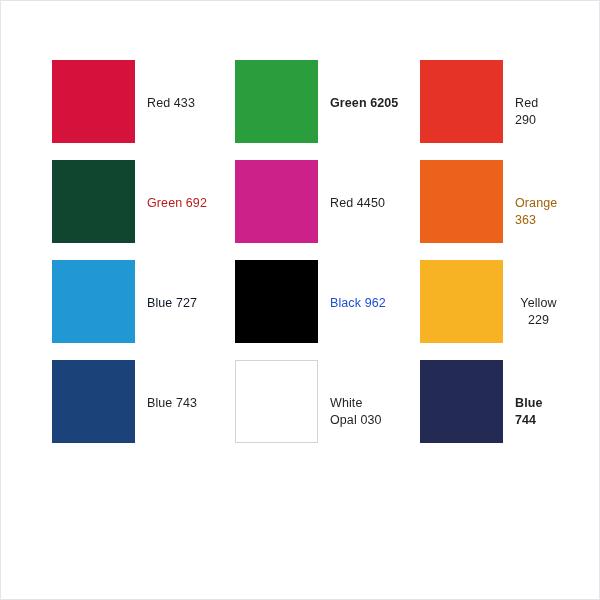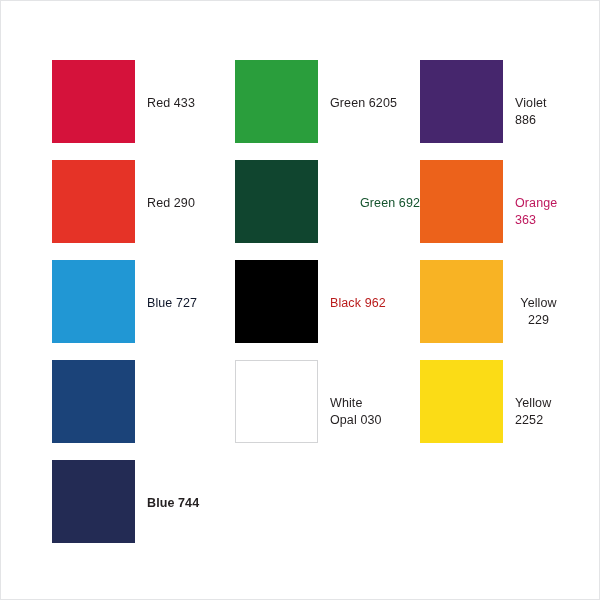--- a/index.html
+++ b/index.html
@@ -61,73 +61,70 @@
 <div id="page" style="background: rgb(255, 255, 255); border-color: rgb(227, 228, 230);">
   <div id="swatch-grid">
 
     <div class="swatch-cell">
       <div class="swatch-chip" style="background-color: rgb(213, 18, 59);"></div>
       <div class="swatch-label" style="color: rgb(35, 31, 32);">Red 433</div>
     </div>
 
     <div class="swatch-cell">
       <div class="swatch-chip" style="background-color: rgb(42, 158, 60);"></div>
-      <div class="swatch-label" style="color: rgb(35, 31, 32);">Green 6205</div>
+      <div class="swatch-label" style="color: rgb(35, 31, 32); font-weight: bold;">Green 6205</div>
     </div>
 
-    <div class="swatch-cell">
-      <div class="swatch-chip" style="background-color: rgb(70, 38, 109);"></div>
-      <div class="swatch-label" style="color: rgb(35, 31, 32);">Violet 886</div>
-    </div>
 
     <div class="swatch-cell">
       <div class="swatch-chip" style="background-color: rgb(229, 51, 39);"></div>
       <div class="swatch-label" style="color: rgb(35, 31, 32);">Red 290</div>
     </div>
 
     <div class="swatch-cell">
       <div class="swatch-chip" style="background-color: rgb(16, 69, 47);"></div>
-      <div class="swatch-label" style="color: #14532d; text-align: right;">Green 692</div>
+      <div class="swatch-label" style="color: #b91c1c;">Green 692</div>
     </div>
 
+    <div class="swatch-cell">
+      <div class="swatch-chip" style="background-color: rgb(204, 33, 137);"></div>
+      <div class="swatch-label" style="color: rgb(35, 31, 32);">Red 4450</div>
+    </div>
 
     <div class="swatch-cell">
       <div class="swatch-chip" style="background-color: rgb(236, 98, 27);"></div>
-      <div class="swatch-label" style="color: #be185d;">Orange 363</div>
+      <div class="swatch-label" style="color: #a16207;">Orange 363</div>
     </div>
 
     <div class="swatch-cell">
       <div class="swatch-chip" style="background-color: rgb(33, 151, 212);"></div>
       <div class="swatch-label" style="color: #0f172a;">Blue 727</div>
     </div>
 
     <div class="swatch-cell">
       <div class="swatch-chip" style="background-color: rgb(0, 0, 0);"></div>
-      <div class="swatch-label" style="color: #b91c1c;">Black 962</div>
+      <div class="swatch-label" style="color: #1d4ed8;">Black 962</div>
     </div>
 
     <div class="swatch-cell">
       <div class="swatch-chip" style="background-color: rgb(248, 179, 36);"></div>
       <div class="swatch-label" style="color: rgb(35, 31, 32); text-align: center;">Yellow 229</div>
     </div>
 
     <div class="swatch-cell">
       <div class="swatch-chip" style="background-color: rgb(27, 67, 121);"></div>
+      <div class="swatch-label" style="color: rgb(35, 31, 32);">Blue 743</div>
     </div>
 
     <div class="swatch-cell">
       <div class="swatch-chip outlined" style="background-color: rgb(255, 255, 255);"></div>
       <div class="swatch-label" style="color: rgb(35, 31, 32);">White
 Opal 030</div>
     </div>
 
-    <div class="swatch-cell">
-      <div class="swatch-chip" style="background-color: rgb(251, 220, 22);"></div>
-      <div class="swatch-label" style="color: rgb(35, 31, 32);">Yellow 2252</div>
-    </div>
 
     <div class="swatch-cell">
       <div class="swatch-chip" style="background-color: rgb(35, 43, 84);"></div>
       <div class="swatch-label" style="color: rgb(35, 31, 32); font-weight: bold;">Blue 744</div>
     </div>
 
     <div class="swatch-cell empty">
       
       
     </div>

